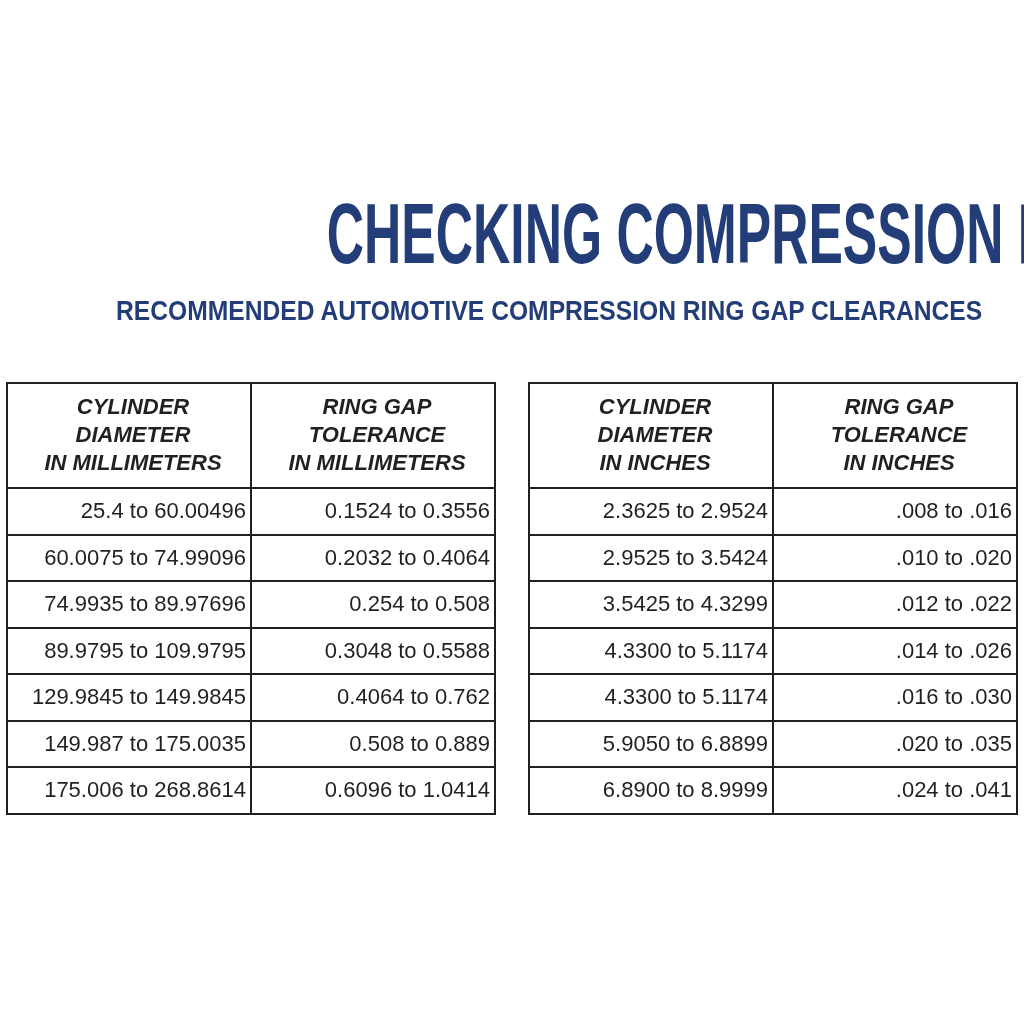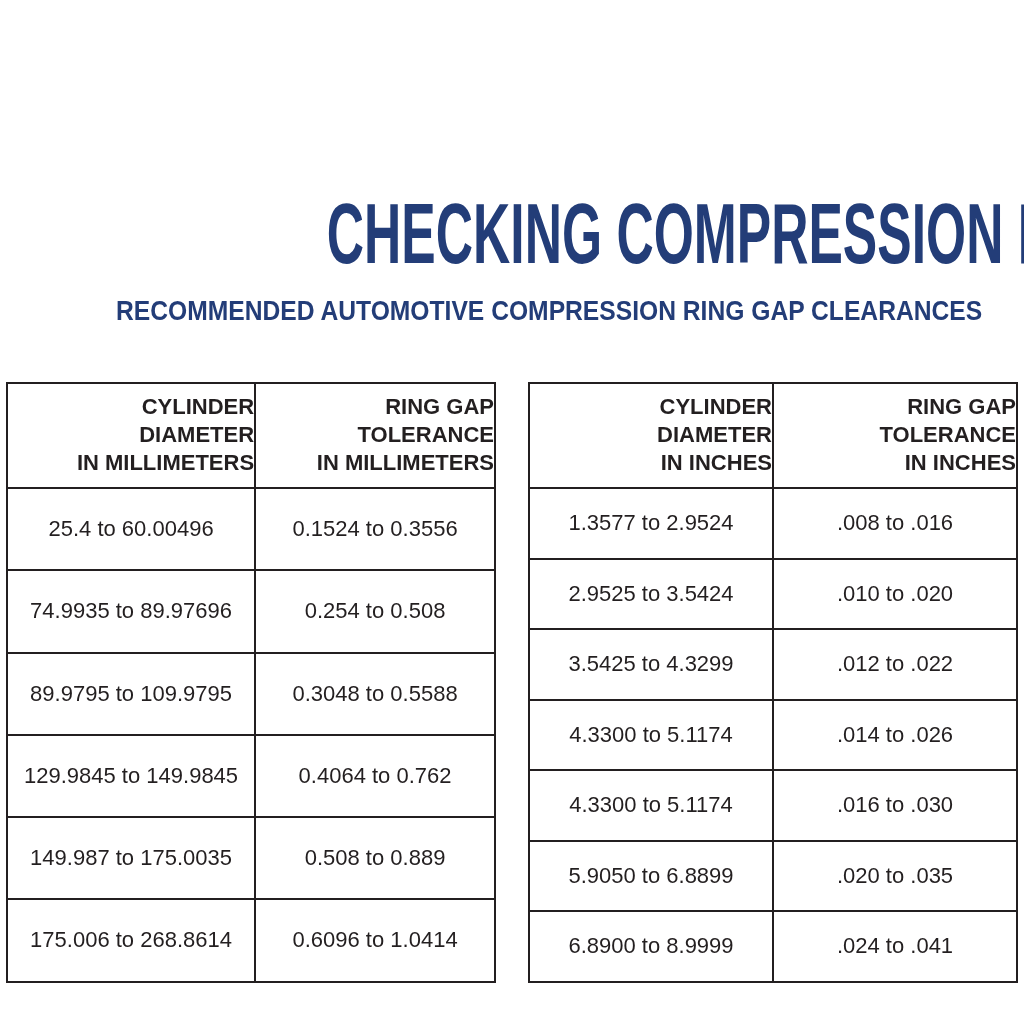--- a/index.html
+++ b/index.html
@@ -66,29 +66,30 @@
   }
   .gap-table, .gap-table th, .gap-table td {
     border: 2px solid #231f20;
   }
   .gap-table th {
     width: 50%;
     font-size: 22px;
     font-weight: bold;
     line-height: 28px;
     padding: 9px 0 10px 8px;
-    text-align: right;
+    text-align: center;
     vertical-align: middle;
+    font-style: italic;
   }
   .gap-table td {
     font-size: 22px;
     font-weight: normal;
     height: 36.5px;
-    padding: 16px;
-    text-align: center;
+    padding: 4px;
+    text-align: right;
     vertical-align: middle;
     white-space: nowrap;
   }
   .hl { display: block; }
 </style>
 </head>
 <body>
 
 <div class="page-title">
   <span class="squeeze">CHECKING COMPRESSION RING GAPS</span>
@@ -114,20 +115,24 @@
           <span class="hl">IN MILLIMETERS</span>
         </th>
       </tr>
     </thead>
     <tbody>
       <tr>
         <td>25.4 to 60.00496</td>
         <td>0.1524 to 0.3556</td>
       </tr>
       <tr>
+        <td>60.0075 to 74.99096</td>
+        <td>0.2032 to 0.4064</td>
+      </tr>
+      <tr>
         <td>74.9935 to 89.97696</td>
         <td>0.254 to 0.508</td>
       </tr>
       <tr>
         <td>89.9795 to 109.9795</td>
         <td>0.3048 to 0.5588</td>
       </tr>
       <tr>
         <td>129.9845 to 149.9845</td>
         <td>0.4064 to 0.762</td>
@@ -153,21 +158,21 @@
         </th>
         <th>
           <span class="hl">RING GAP</span>
           <span class="hl">TOLERANCE</span>
           <span class="hl">IN INCHES</span>
         </th>
       </tr>
     </thead>
     <tbody>
       <tr>
-        <td>1.3577 to 2.9524</td>
+        <td>2.3625 to 2.9524</td>
         <td>.008 to .016</td>
       </tr>
       <tr>
         <td>2.9525 to 3.5424</td>
         <td>.010 to .020</td>
       </tr>
       <tr>
         <td>3.5425 to 4.3299</td>
         <td>.012 to .022</td>
       </tr>

